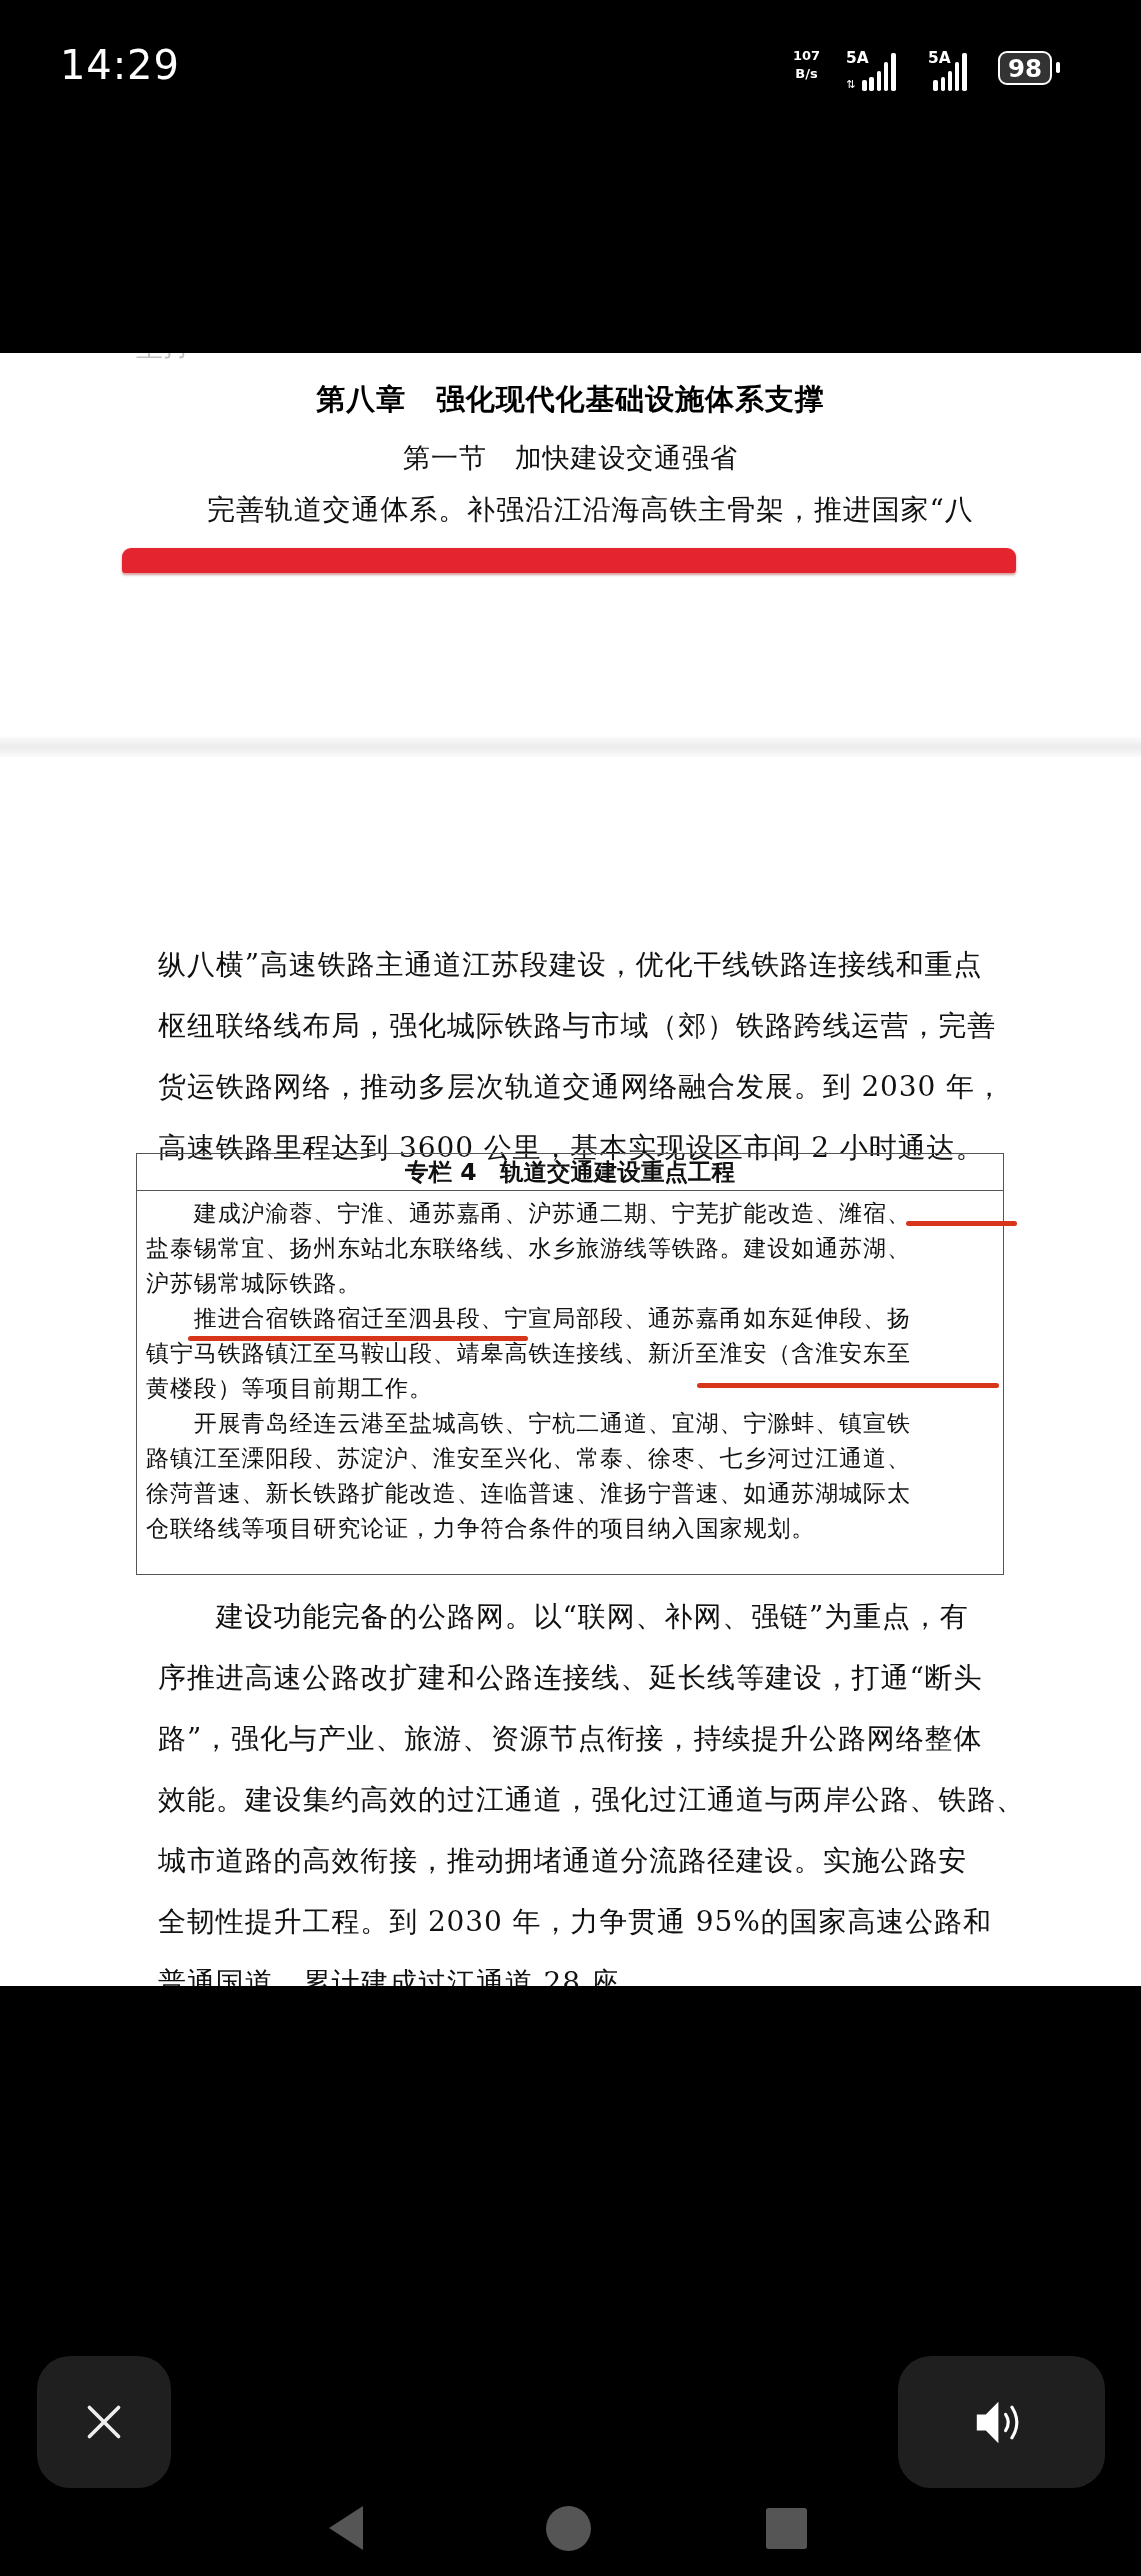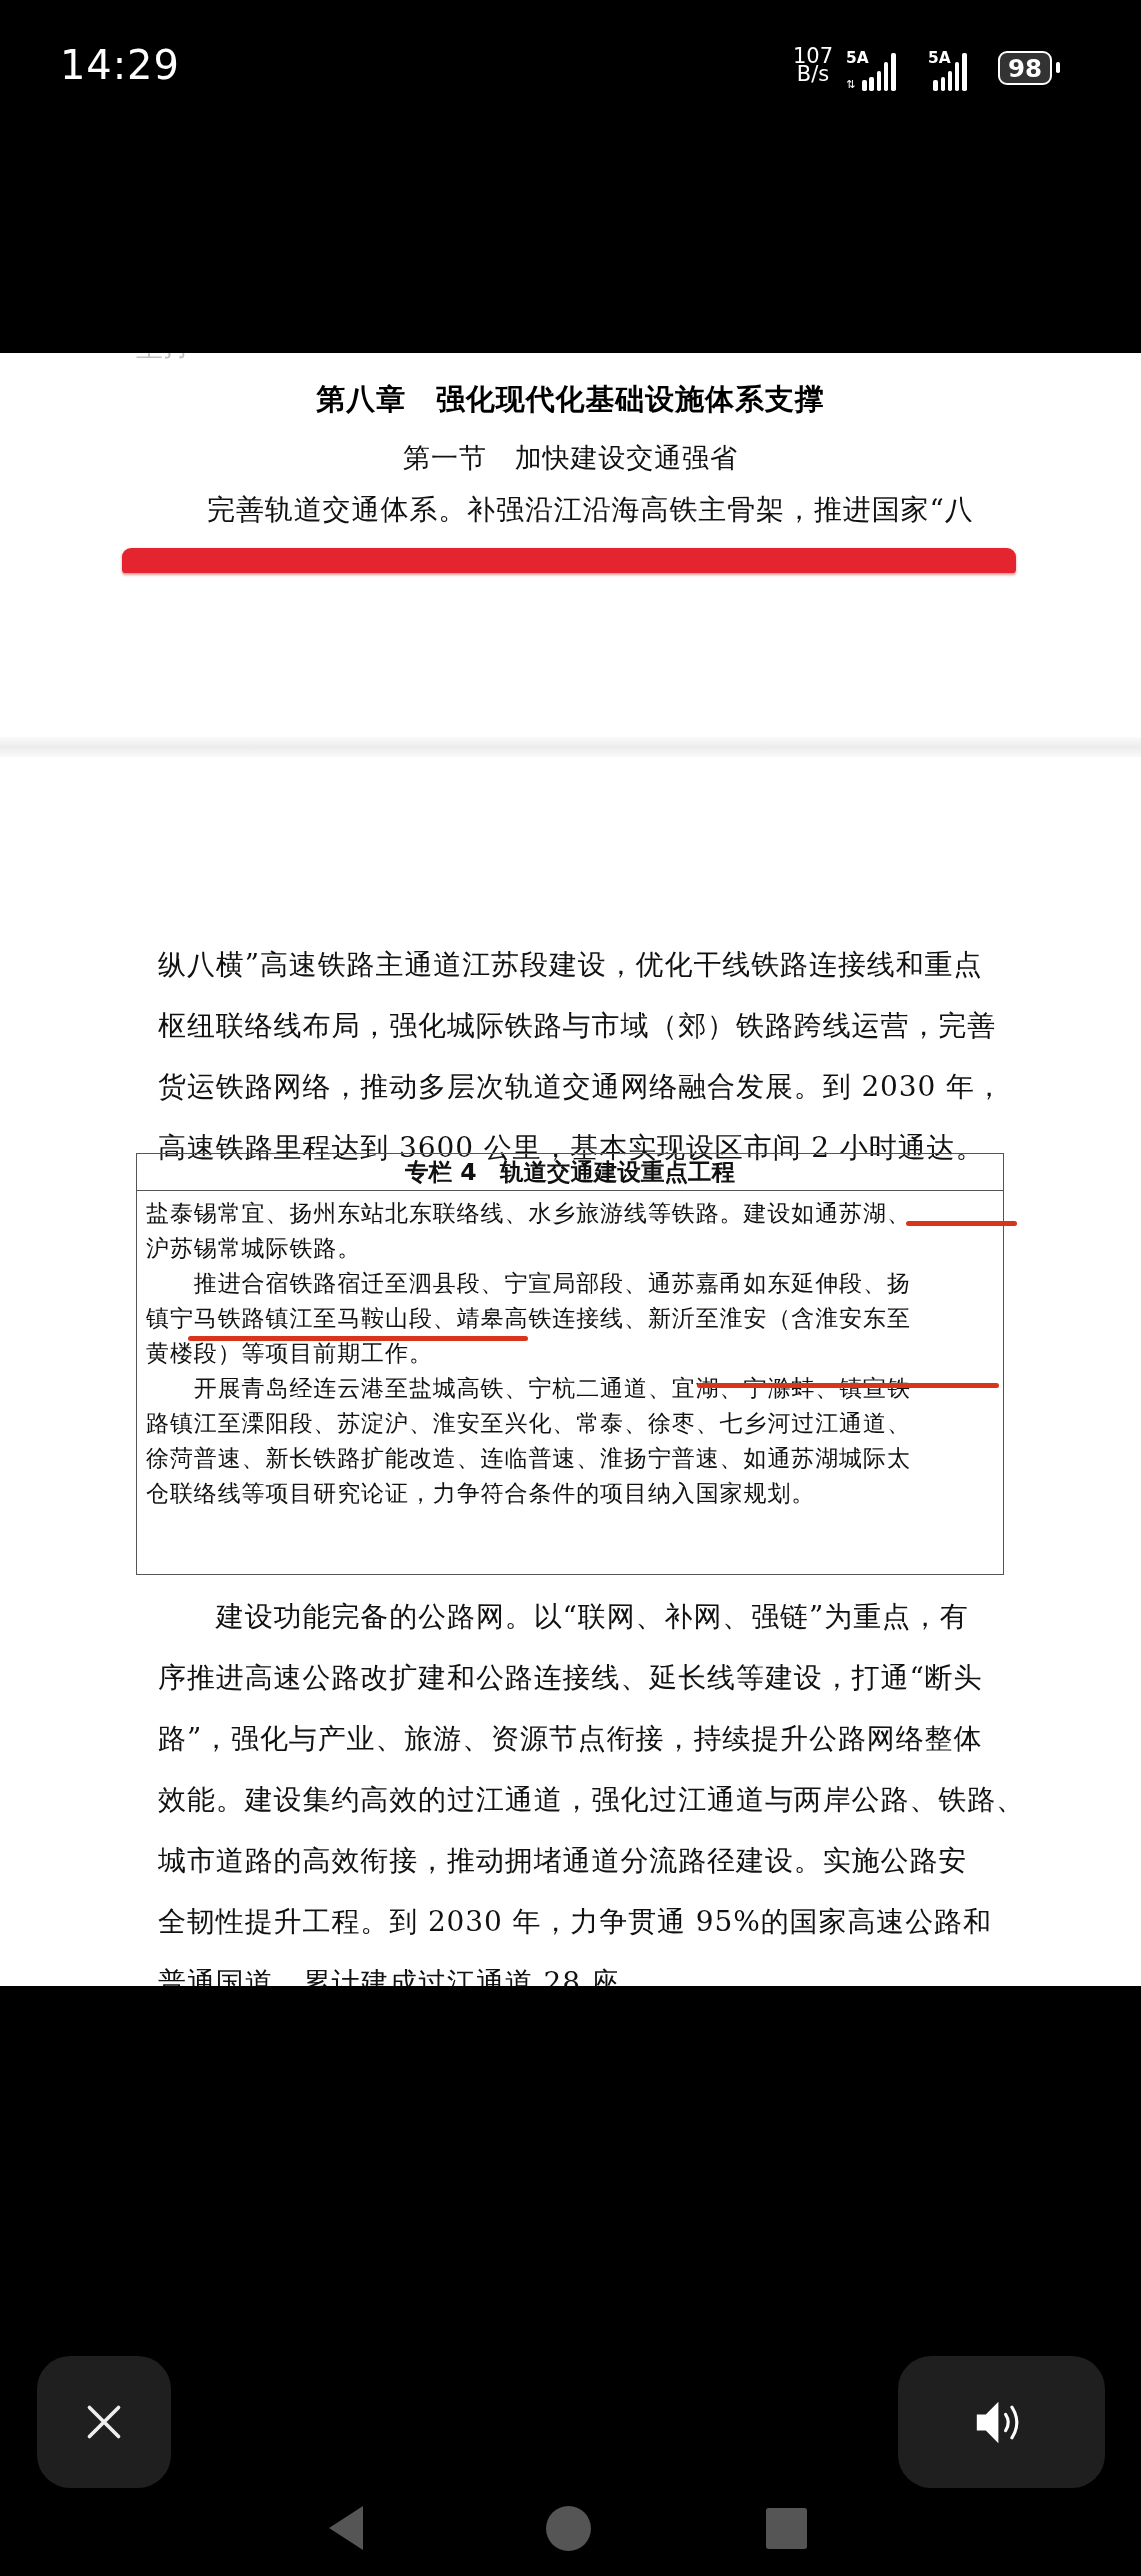--- a/index.html
+++ b/index.html
@@ -2,21 +2,21 @@
 <html style="font-size:14.5px"><head>
 <meta charset="utf-8">
 <style>
   html, body { margin: 0; padding: 0; }
   body {
     width: 1141px; height: 2576px; background: #000; position: relative; overflow: hidden;
     font-family: "DejaVu Serif", "Liberation Serif", serif;
   }
   .status-bar { position: absolute; left: 0; top: 0; width: 1141px; height: 136px; color: #fff; }
   .clock { position: absolute; left: 60px; top: 42px; font-family: "DejaVu Sans", sans-serif; font-size: 40px; letter-spacing: 0.9px; }
-  .net-speed { position: absolute; left: 793px; top: 47px; font-family: "DejaVu Sans", sans-serif; font-size: 21px; line-height: 18px; text-align: center; font-weight: normal; }
+  .net-speed { position: absolute; left: 793px; top: 47px; font-family: "DejaVu Sans", sans-serif; font-size: 13px; line-height: 18px; text-align: center; font-weight: bold; }
   .sig { position: absolute; top: 49px; height: 42px; }
   .sig .lbl { position: absolute; left: 0; top: 0; font-family: "DejaVu Sans", sans-serif; font-size: 15.4px; font-weight: bold; }
   .sig .bars { position: absolute; bottom: 0; display: flex; align-items: flex-end; gap: 2.7px; }
   .sig .bars i { display: block; width: 4.5px; background: #fff; border-radius: 1.8px; }
   .sig .arrows { position: absolute; left: 0; bottom: 0; font-size: 11px; font-family: "DejaVu Sans", sans-serif; }
   .battery { position: absolute; left: 998px; top: 51px; width: 54px; height: 34px; border: 2.7px solid #fff; border-radius: 9px; box-sizing: border-box; background: #333; display: flex; align-items: center; justify-content: center; }
   .battery span { font-family: "DejaVu Sans", sans-serif; font-weight: bold; font-size: 24.5px; color: #fff; }
   .battery-tip { position: absolute; left: 1056px; top: 62px; width: 3.6px; height: 11px; background: #fff; border-radius: 1.8px; }
 
   .doc { position: absolute; left: 0; top: 353px; width: 1141px; height: 1633px; background: #fff; overflow: hidden; }
@@ -91,20 +91,21 @@
   <div class="body-text p-cont">
     <p>纵八横”高速铁路主通道江苏段建设，优化干线铁路连接线和重点</p>
     <p>枢纽联络线布局，强化城际铁路与市域（郊）铁路跨线运营，完善</p>
     <p>货运铁路网络，推动多层次轨道交通网络融合发展。到 2030 年，</p>
     <p>高速铁路里程达到 3600 公里，基本实现设区市间 2 小时通达。</p>
   </div>
 
   <div class="box">
     <div class="box-header">专栏 4　轨道交通建设重点工程</div>
     <div class="box-body">
+      <p>　　建成沪渝蓉、宁淮、通苏嘉甬、沪苏通二期、宁芜扩能改造、潍宿、</p>
       <p>盐泰锡常宜、扬州东站北东联络线、水乡旅游线等铁路。建设如通苏湖、</p>
       <p>沪苏锡常城际铁路。</p>
       <p>　　推进合宿铁路宿迁至泗县段、宁宣局部段、通苏嘉甬如东延伸段、扬</p>
       <p>镇宁马铁路镇江至马鞍山段、靖皋高铁连接线、新沂至淮安（含淮安东至</p>
       <p>黄楼段）等项目前期工作。</p>
       <p>　　开展青岛经连云港至盐城高铁、宁杭二通道、宜湖、宁滁蚌、镇宣铁</p>
       <p>路镇江至溧阳段、苏淀沪、淮安至兴化、常泰、徐枣、七乡河过江通道、</p>
       <p>徐菏普速、新长铁路扩能改造、连临普速、淮扬宁普速、如通苏湖城际太</p>
       <p>仓联络线等项目研究论证，力争符合条件的项目纳入国家规划。</p>
     </div>

